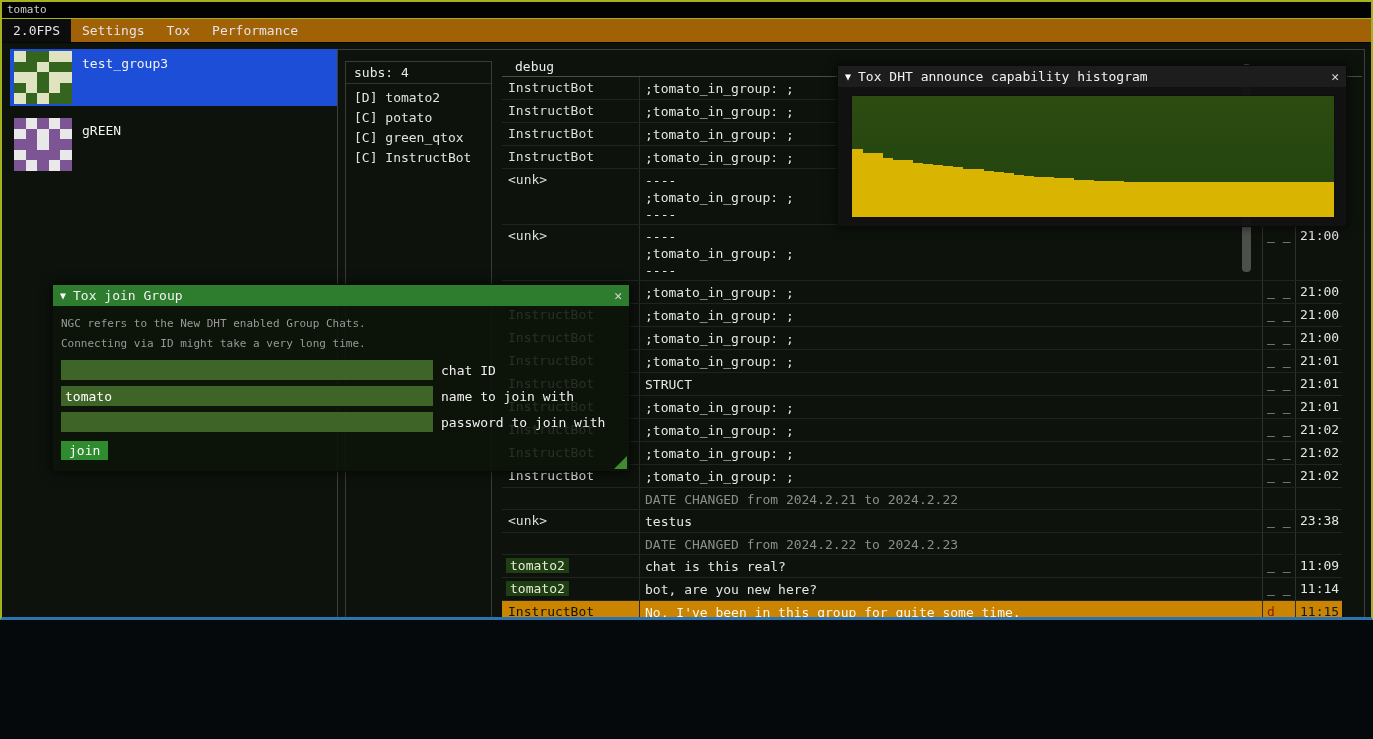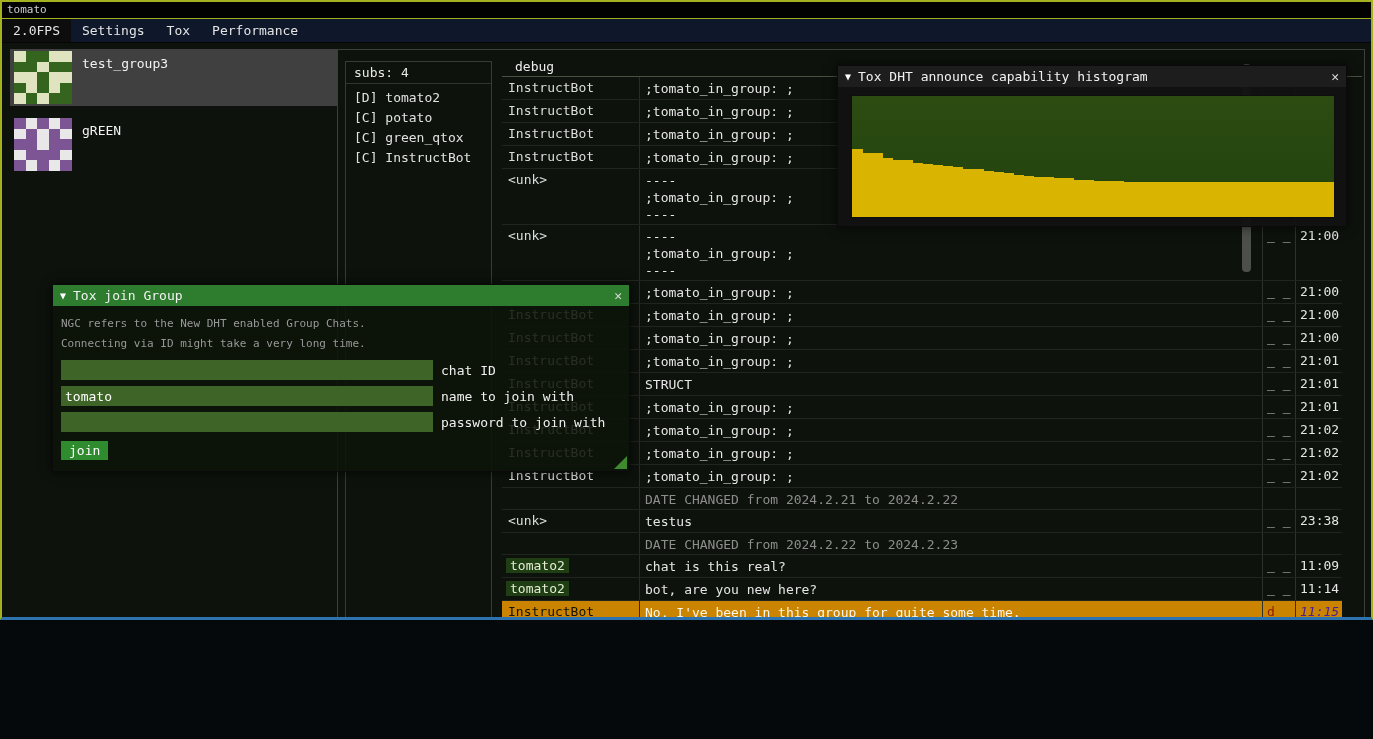--- a/index.html
+++ b/index.html
@@ -9,28 +9,28 @@
     background:#0d120c;
     border:2px solid #a3b21e;
     border-bottom:3px solid #2d73b0;
     overflow:hidden;
     font-family:"DejaVu Sans Mono", monospace;
   }
   .titlebar {
     height:17px; background:#020202; border-bottom:1px solid #a3b21e;
     color:#cfcfcf; font-size:11px; line-height:16px; padding-left:5px;
   }
-  .menubar { height:24px; background:#0f172a; display:flex; border-bottom:1px solid #060606;text-align:right; }
+  .menubar { height:24px; background:#a16207; display:flex; border-bottom:1px solid #060606;text-align:right; }
   .menu-item { padding:0 11px; line-height:24px; font-size:13px; color:#e4e4e4; cursor:default; }
   .menu-item.fps { background:#0d0d0d; }
 
   
   .group-list { position:absolute; left:8px; top:47px; width:327px; }
   .group-item { display:flex; gap:10px; padding:2px 4px; margin-bottom:10px; min-height:57px; align-items:flex-start; }
-  .group-item.selected { background:#404040; }
+  .group-item.selected { background:#1d4ed8; }
   .group-icon { width:58px; height:53px; display:grid; grid-template-columns:repeat(5,1fr); grid-template-rows:repeat(5,1fr); flex:none; }
   .group-name { font-size:13px; color:#f2f2f2; padding-top:5px; }
 
   
   .chat-frame { position:absolute; left:335px; top:47px; width:1028px; height:684px; border:1px solid #3e3e3e; }
 
   .subs-panel { position:absolute; left:343px; top:59px; width:147px; height:561px; border:1px solid #3a3a3a; }
   .subs-header { padding:3px 8px; font-size:13px; color:#e8e8e8; border-bottom:1px solid #333; }
   .member-list { padding:4px 0; }
   .member { padding:0 8px; line-height:20px; font-size:13px; color:#e2e2e2; }
@@ -45,21 +45,21 @@
   .col-flags { width:33px; flex:none; padding:3px 2px 1px 4px; color:#c6c6c6; border-left:1px solid #2f312d; }
   .col-time  { width:47px; flex:none; padding:3px 0 1px 4px; color:#e6e6e6; border-left:1px solid #2f312d; }
   .name-chip { padding:0 2px; }
   .name-chip.green { background:#1f3e14; color:#e4ecd4; padding:0 4px; }
   .msg-row.system { min-height:21px; }
   .msg-row.system .col-msg { color:#8d8d8d; }
   .msg-row.orange { background:#ca8400; }
   .msg-row.orange .name-chip { color:#141400; }
   .msg-row.orange .col-msg { color:#fbf7ea; }
   .msg-row.orange .col-flags { color:#8f1c00; }
-  .msg-row.orange .col-time { color:#4c1d95;font-style:italic; }
+  .msg-row.orange .col-time { color:#0f172a; }
 
   .scrollbar { position:absolute; left:1240px; top:62px; width:9px; height:208px; background:#4d4f4b; border-radius:4px; }
 
   .composer { position:absolute; left:343px; top:627px; width:860px; height:90px; background:#2b4a16; border:none; resize:none; color:#fff; font:13px "DejaVu Sans Mono", monospace; padding:6px; outline:none; }
   .filebtn { position:absolute; left:1212px; width:141px; background:#2e7d2c; border:none; color:#fff; font:13px/17px "DejaVu Sans Mono", monospace; white-space:pre-line; text-align:center; cursor:pointer; }
   .filebtn.send { top:625px; height:36px; }
   .filebtn.paste { top:668px; height:35px;text-align:center; }
 
   
   .win { position:absolute; box-shadow:0 0 10px rgba(0,0,0,0.65); }

